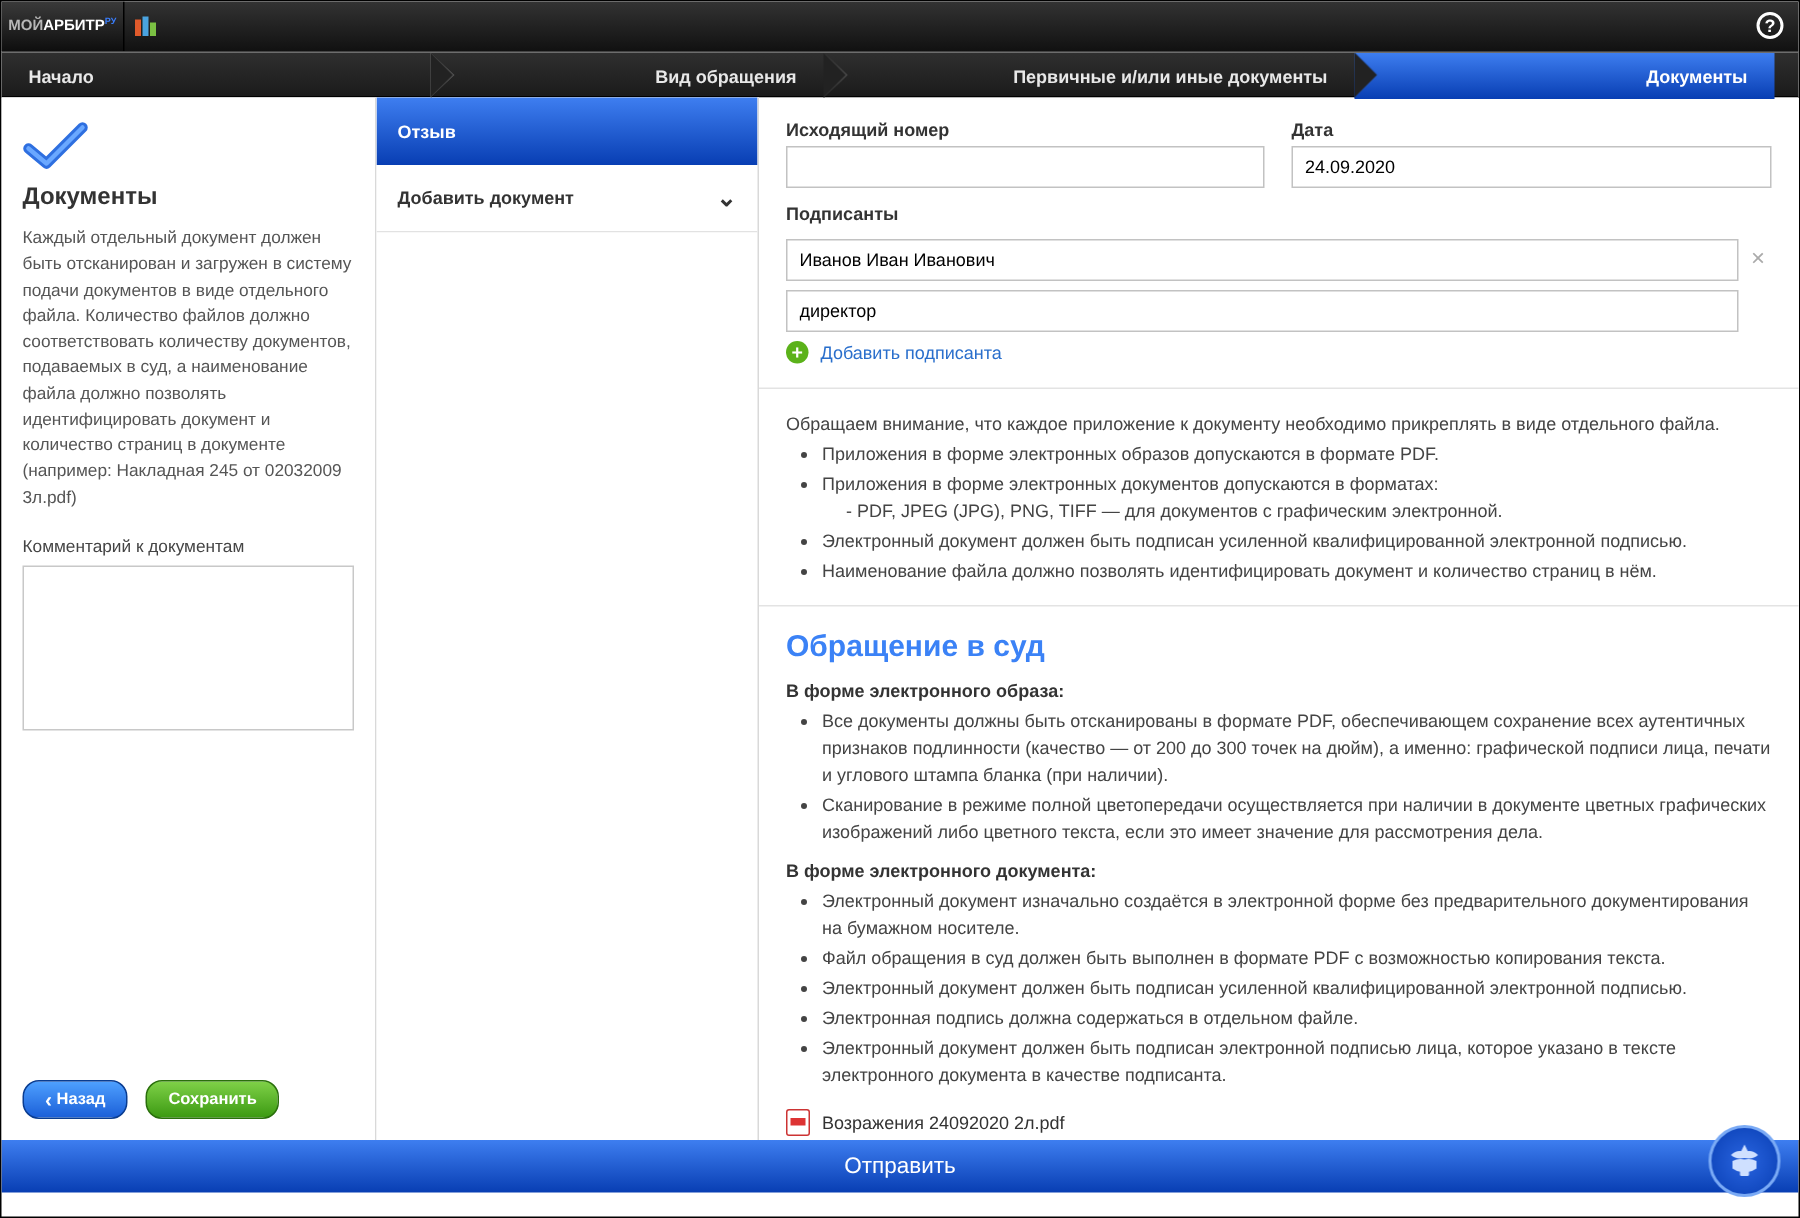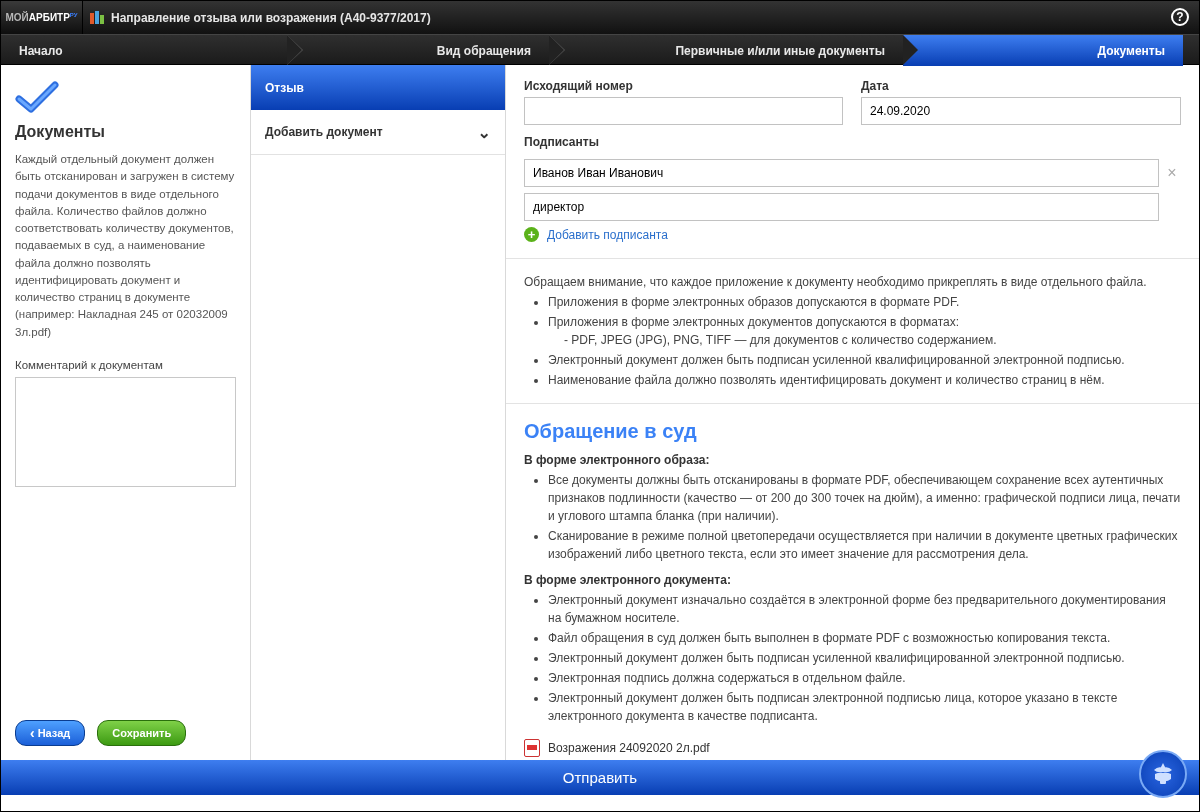--- a/index.html
+++ b/index.html
@@ -77,21 +77,20 @@
     <span class="logo-txt"><span class="o">МОЙ</span><span class="a">АРБИТР</span><span class="ru">РУ</span></span>
   </div>
   <div class="title-sec">
     <span class="title-icon">
       <svg viewBox="0 0 16 16">
           <rect x="1" y="3" width="4" height="11" fill="#e05a2b"></rect>
           <rect x="6" y="1" width="4" height="13" fill="#4aa3df"></rect>
           <rect x="11" y="5" width="4" height="9" fill="#7bc043"></rect>
         </svg>
     </span>
-    <span>Направление отзыва или возражения  (А40-9377/2017)</span>
   </div>
   <div class="help-ic">?</div>
 </div>
 
 <div class="steps">
   <div class="step w1">
       <span>Начало</span>
       <span class="arrow2"></span>
       <span class="arrow"></span>
     </div>
@@ -169,21 +168,21 @@
         <span>Добавить подписанта</span>
       </div>
       <div class="divider"></div>
 
       <div class="info">
         <div>Обращаем внимание, что каждое приложение к документу необходимо прикреплять в виде отдельного файла.</div>
         <ul>
           <li>Приложения в форме электронных образов допускаются в формате PDF.</li>
           <li>
             <span>Приложения в форме электронных документов допускаются в форматах:</span>
-            <div class="sub">- PDF, JPEG (JPG), PNG, TIFF — для документов с количество содержанием.</div>
+            <div class="sub">- PDF, JPEG (JPG), PNG, TIFF — для документов с графическим электронной.</div>
           </li>
           <li>Электронный документ должен быть подписан усиленной квалифицированной электронной подписью.</li>
           <li>Наименование файла должно позволять идентифицировать документ и количество страниц в нём.</li>
         </ul>
       </div>
 
       <div class="divider" style="margin-top:14px"></div>
 
       <div class="h2">Обращение в суд</div>
 

